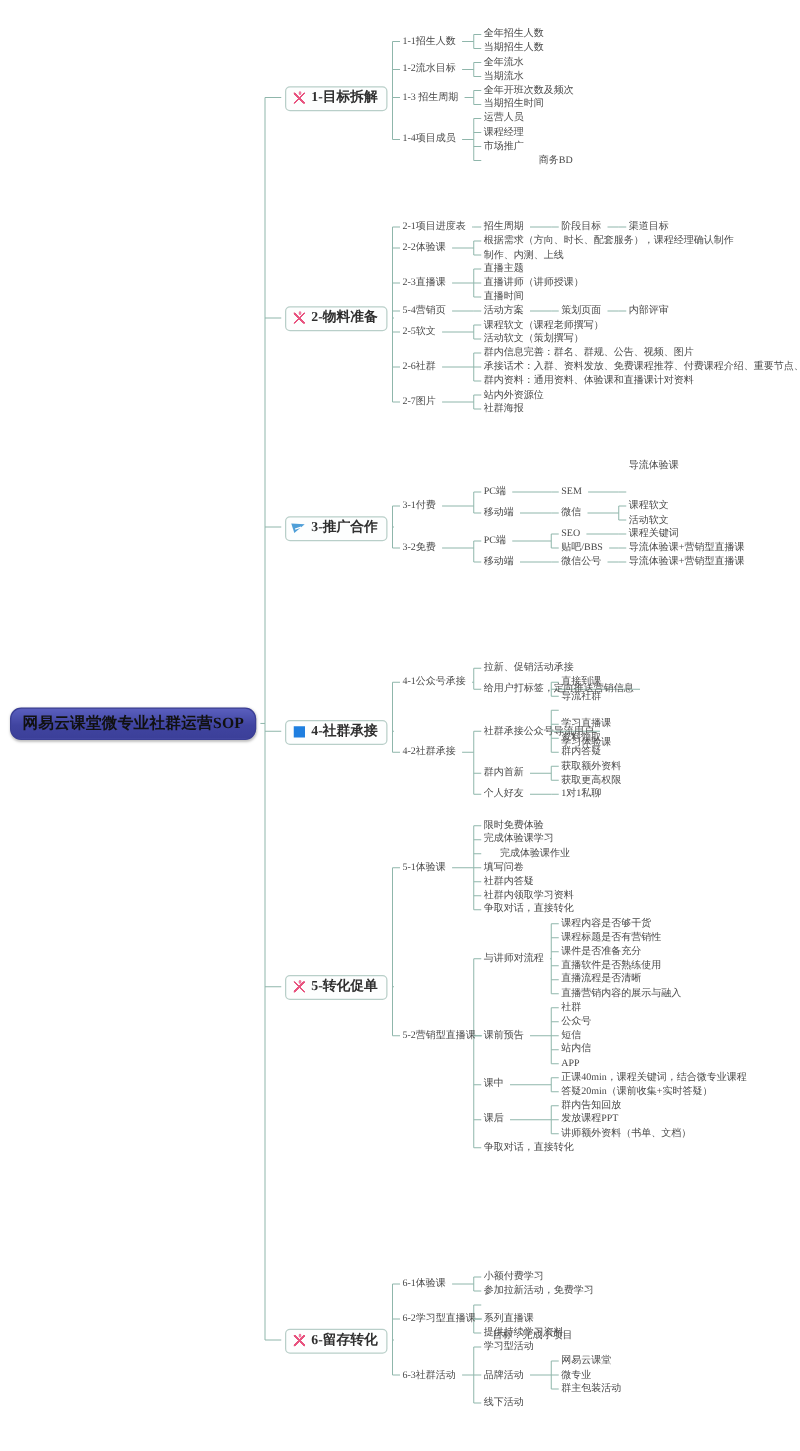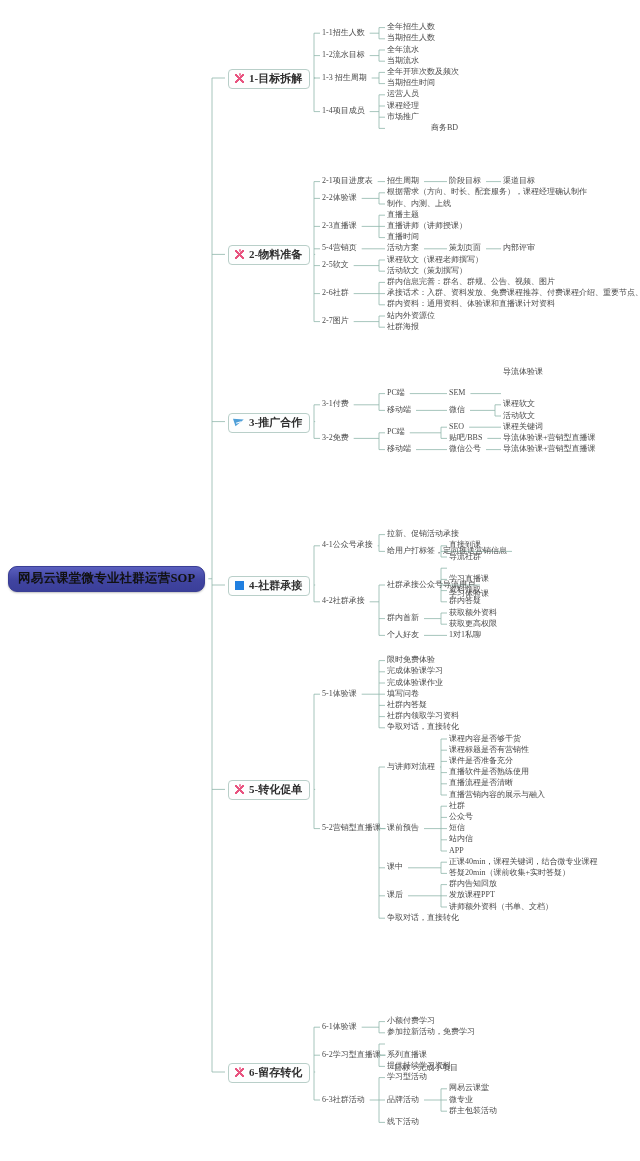--- a/index.html
+++ b/index.html
@@ -355,21 +355,21 @@
       <div class="node lbl l3" style="left: 387px; top: 405.9px;">移动端</div>
       <div class="node lbl l3" style="left: 387px; top: 428.3px;">PC端</div>
       <div class="node lbl l3" style="left: 387px; top: 445.1px;">移动端</div>
       <div class="node lbl l3" style="left: 387px; top: 530.1px;">拉新、促销活动承接</div>
       <div class="node lbl l3" style="left: 387px; top: 546.9px;">给用户打标签，定向推送营销信息</div>
       <div class="node lbl l3" style="left: 387px; top: 580.5px;">社群承接公众号导流用户</div>
       <div class="node lbl l3" style="left: 387px; top: 614.1px;">群内首新</div>
       <div class="node lbl l3" style="left: 387px; top: 630.9px;">个人好友</div>
       <div class="node lbl l3" style="left: 387px; top: 656.1px;">限时免费体验</div>
       <div class="node lbl l3" style="left: 387px; top: 667.3px;">完成体验课学习</div>
-      <div class="node lbl l3" style="left: 387px; top: 678.5px;">完成体验课作业</div>
+      <div class="node lbl l3" style="left: 400px; top: 678.5px;">完成体验课作业</div>
       <div class="node lbl l3" style="left: 387px; top: 689.7px;">填写问卷</div>
       <div class="node lbl l3" style="left: 387px; top: 700.9px;">社群内答疑</div>
       <div class="node lbl l3" style="left: 387px; top: 712.1px;">社群内领取学习资料</div>
       <div class="node lbl l3" style="left: 387px; top: 723.3px;">争取对话，直接转化</div>
       <div class="node lbl l3" style="left: 387px; top: 762.5px;">与讲师对流程</div>
       <div class="node lbl l3" style="left: 387px; top: 824.1px;">课前预告</div>
       <div class="node lbl l3" style="left: 387px; top: 863.3px;">课中</div>
       <div class="node lbl l3" style="left: 387px; top: 891.3px;">课后</div>
       <div class="node lbl l3" style="left: 387px; top: 913.7px;">争取对话，直接转化</div>
       <div class="node lbl l3" style="left: 387px; top: 1017.1px;">小额付费学习</div>

